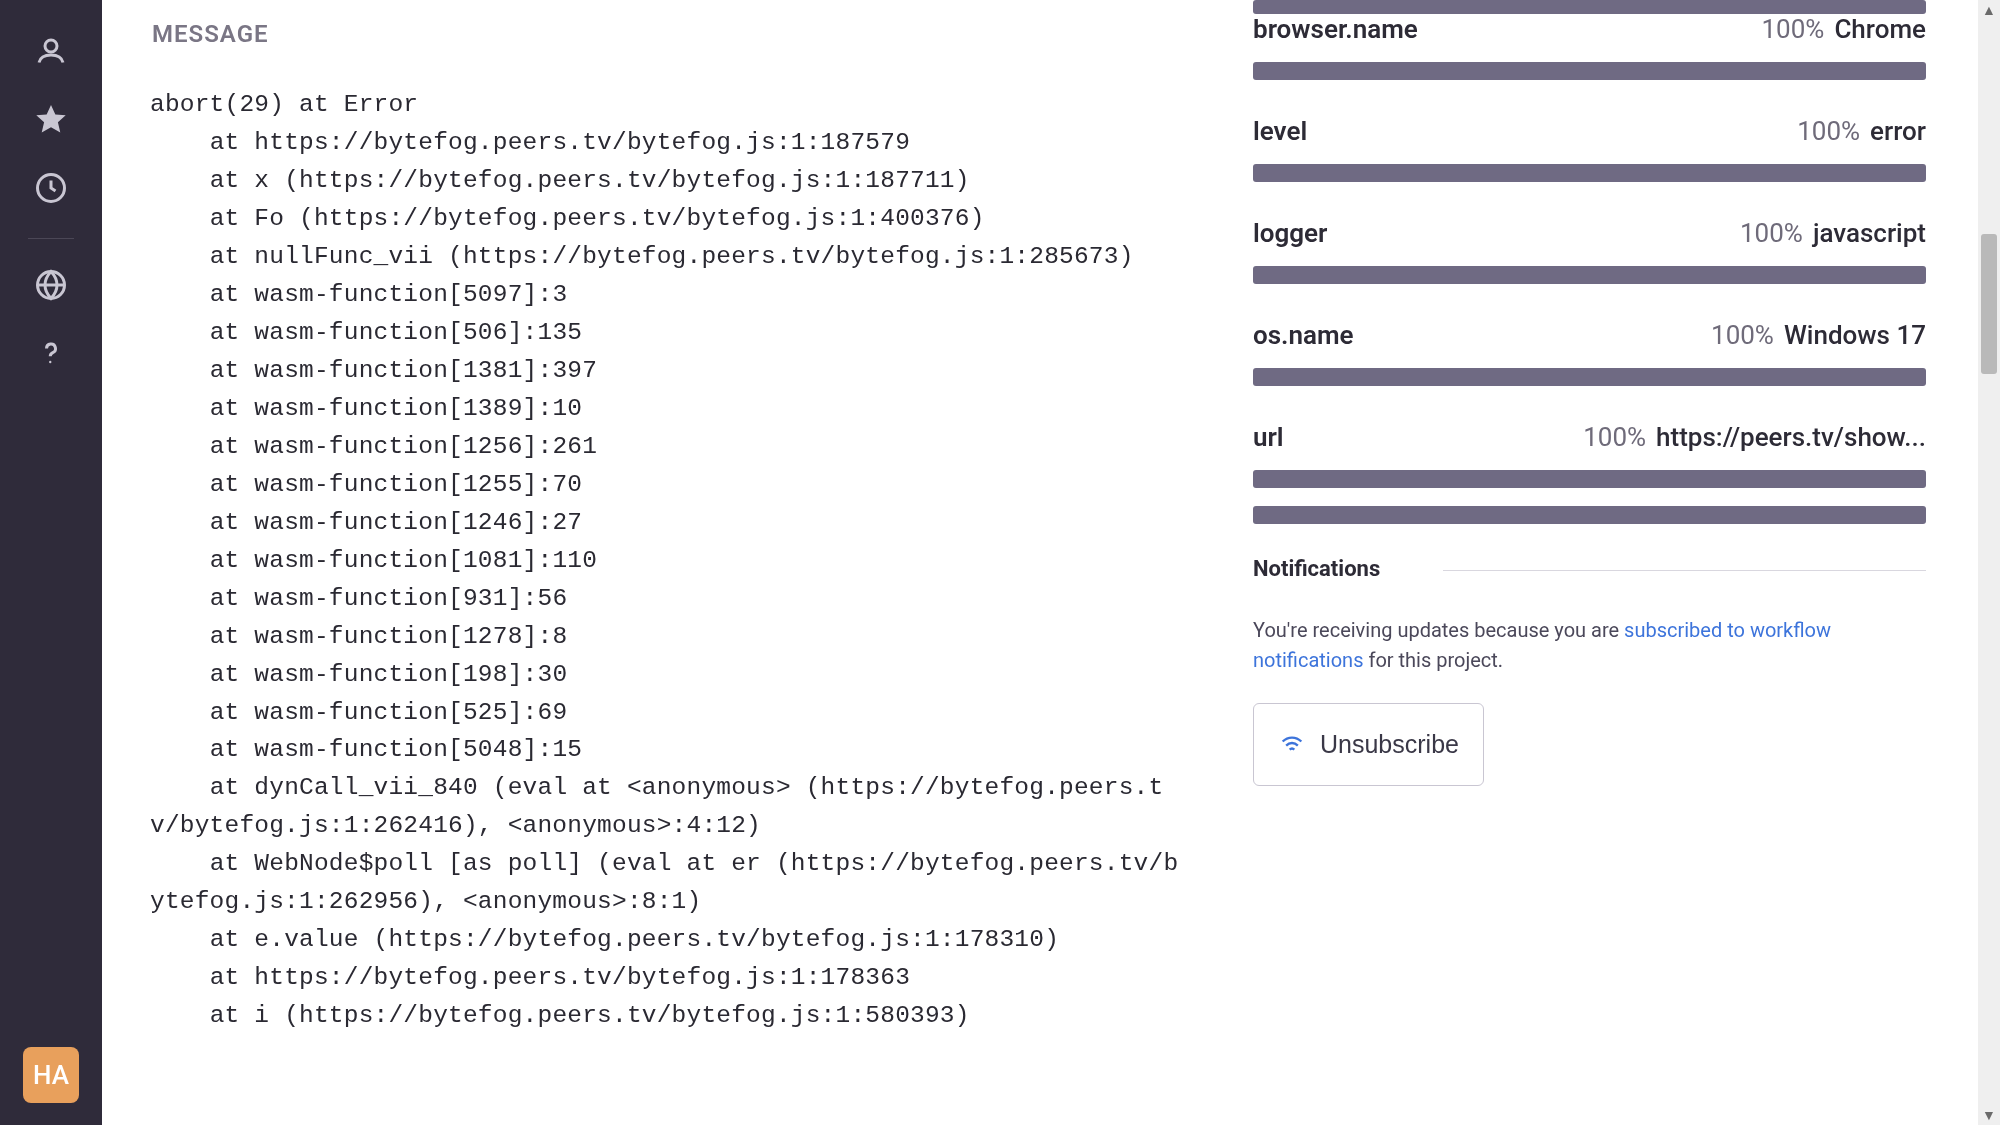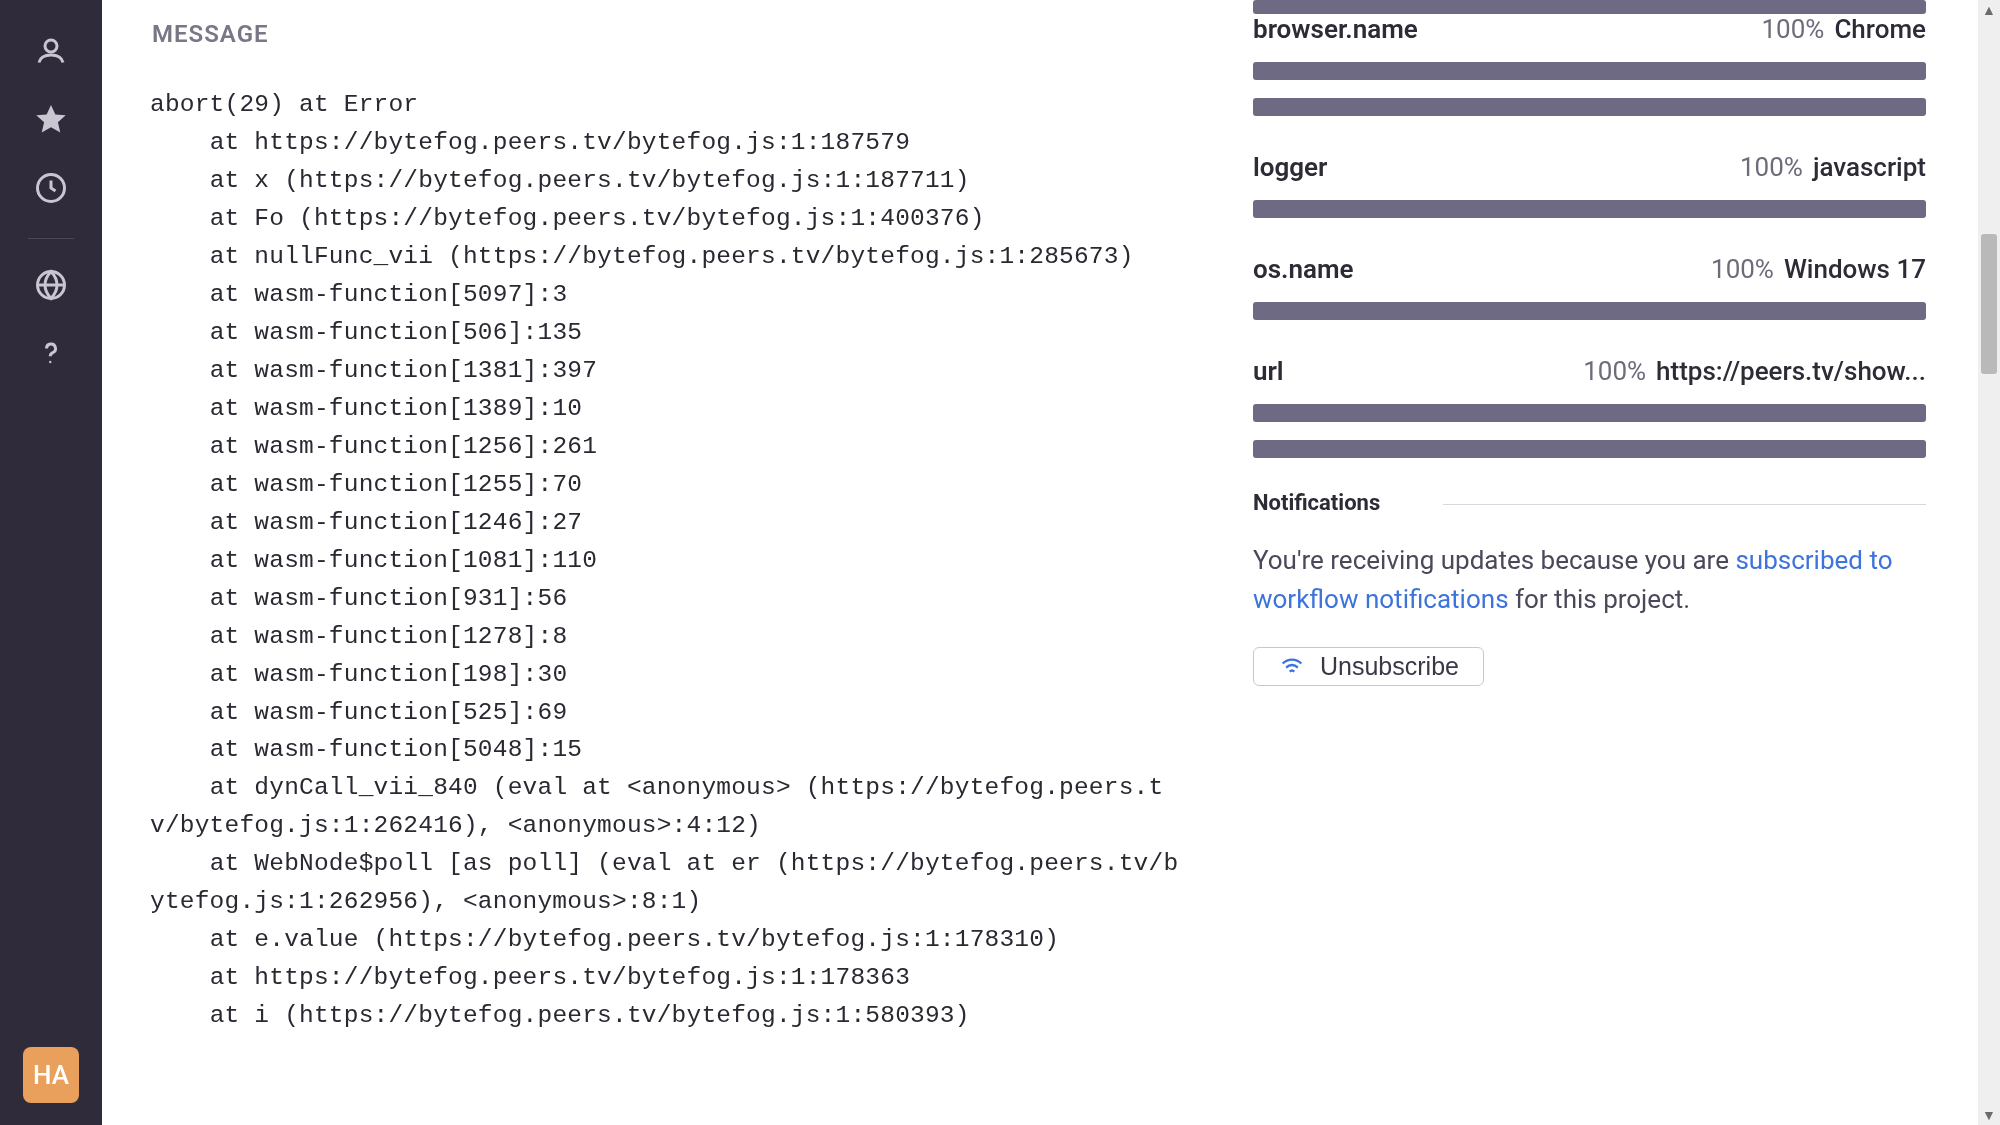--- a/index.html
+++ b/index.html
@@ -21,23 +21,23 @@
   .tag-row { display: flex; align-items: flex-start; justify-content: space-between; margin-top: 36px; font-size: 26px; }
   .tag-row:first-child { margin-top: 0; }
   .tag-key { color: #2d2b36; font-weight: 600; }
   .tag-right { color: #2d2b36; }
   .tag-pct { color: #6f6b7a; margin-right: 10px; }
   .tag-val { color: #2d2b36; font-weight: 500; }
   .bar { height: 18px; border-radius: 3px; background: #6f6a83; margin-top: 18px; width: 100%; }
   .bar.tiny { height: 14px; margin-top: 0; }
   .notif-head { font-size: 22px; font-weight: 700; color: #2d2b36; margin-top: 32px; position: relative; }
   .notif-head::after { content: ""; position: absolute; left: 190px; right: 0; top: 55%; height: 1px; background: #d9d7df; }
-  .notif-text { font-size: 26px; line-height: 1.5; color: #4b485a; margin-top: 26px; }
+  .notif-text { font-size: 20px; line-height: 1.5; color: #4b485a; margin-top: 34px; }
   .notif-text a { color: #3d74db; text-decoration: none; cursor: pointer; }
-  .unsub-btn { margin-top: 28px; display: inline-flex; align-items: center; gap: 14px; border: 1px solid #c9c6d2; background: #fff; color: #3a3847; font-size: 25px; font-weight: 500; padding: 4px 24px; border-radius: 6px; cursor: pointer; }
+  .unsub-btn { margin-top: 28px; display: inline-flex; align-items: center; gap: 14px; border: 1px solid #c9c6d2; background: #fff; color: #3a3847; font-size: 25px; font-weight: 500; padding: 26px 24px; border-radius: 6px; cursor: pointer; }
   .unsub-btn svg { width: 28px; height: 28px; stroke: #3d74db; fill: none; stroke-width: 2; }
   .scroll-strip { width: 22px; background: #efefef; position: relative; }
   .scroll-arrow { position: absolute; left: 0; right: 0; height: 20px; display: flex; align-items: center; justify-content: center; color: #6a6a6a; font-size: 14px; }
   .scroll-arrow.up { top: 0; }
   .scroll-arrow.down { bottom: 0; }
   .scroll-thumb { position: absolute; left: 3px; right: 3px; top: 234px; height: 140px; background: #b9b9b9; border-radius: 3px; }
 </style>
 </head>
 <body>
 
@@ -112,20 +112,24 @@
     <div class="right-panel">
 
       <div class="bar tiny"></div>
 
       <div id="tags-host">
           <div class="tag-row">
             <span class="tag-key">browser.name</span>
             <span class="tag-right"><span class="tag-pct">100%</span><span class="tag-val">Chrome</span></span>
           </div>
           <div class="bar"></div>
+          <div class="tag-row">
+            <span class="tag-key">level</span>
+            <span class="tag-right"><span class="tag-pct">100%</span><span class="tag-val">error</span></span>
+          </div>
           <div class="bar"></div>
           <div class="tag-row">
             <span class="tag-key">logger</span>
             <span class="tag-right"><span class="tag-pct">100%</span><span class="tag-val">javascript</span></span>
           </div>
           <div class="bar"></div>
           <div class="tag-row">
             <span class="tag-key">os.name</span>
             <span class="tag-right"><span class="tag-pct">100%</span><span class="tag-val">Windows 17</span></span>
           </div>

